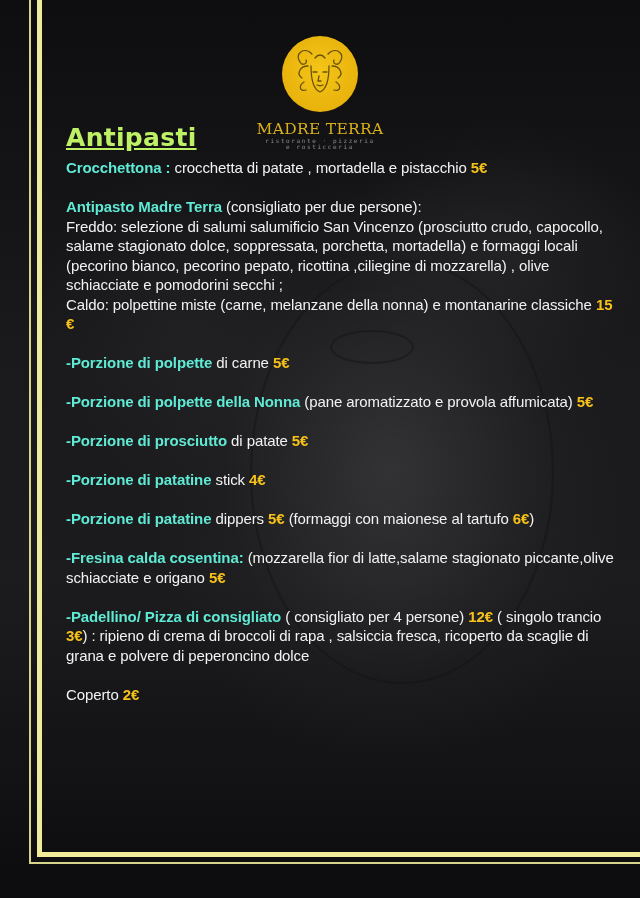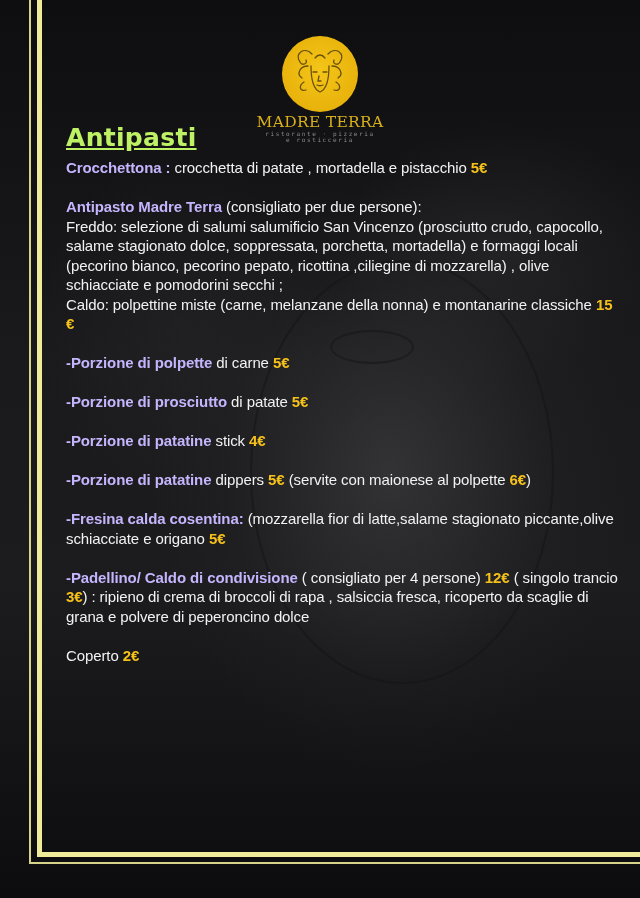--- a/index.html
+++ b/index.html
@@ -24,40 +24,40 @@
 
   .logo { position: absolute; left: 250px; top: 36px; width: 140px; text-align: center; }
   .logo-circle {
     width: 76px; height: 76px; border-radius: 50%; margin: 0 auto;
     background: radial-gradient(circle at 50% 45%, #f5c518, #e8b30c 70%, #c99a08);
     position: relative; overflow: hidden;
   }
   .logo-circle svg { position: absolute; left: 0; top: 0; }
   .logo-name {
     font-family: "DejaVu Serif", "Liberation Serif", serif;
-    color: #d9b11c; font-size: 15.5px; letter-spacing: 0.3px; margin-top: 1px; line-height: 18px;
+    color: #d9b11c; font-size: 15.5px; letter-spacing: 0.3px; margin-top: 8px; line-height: 18px;
   }
   .logo-sub {
     color: #8a8a8a; font-size: 6px; letter-spacing: 1.6px; line-height: 6px;
     font-family: "DejaVu Sans Mono", monospace;
   }
 
   .content {
     position: absolute; left: 66px; top: 122px; width: 556px;
     color: #f2f2f2; font-size: 15px; line-height: 19.5px;
     font-family: "Liberation Sans", sans-serif;
     letter-spacing: -0.1px;
   }
   .section-title {
     font-family: "DejaVu Sans", sans-serif;
     font-weight: bold; color: #bef264; font-size: 25px; line-height: 32px;
     margin: 0 0 4px 0; letter-spacing: 0.3px; text-decoration: underline;
   }
   .item { margin: 0 0 19.5px 0; }
-  .b { font-weight: bold; color: #c4b5fd; }
+  .b { font-weight: bold; color: #5eead4; }
   .p { font-weight: bold; color: #f6c21a; }
 </style>
 </head>
 <body>
 
 <div class="bg"></div>
 <div class="face-line" style="left:250px;top:260px;width:300px;height:420px;"></div>
 <div class="face-line" style="left:330px;top:330px;width:80px;height:30px;"></div>
 
 <div class="frame-inner-v"></div>
@@ -100,38 +100,41 @@
     <span class="b">Antipasto Madre Terra</span><span> (consigliato per due persone):</span><br>
     <span>Freddo: selezione di salumi salumificio San Vincenzo (prosciutto crudo, capocollo, salame stagionato dolce, soppressata, porchetta, mortadella) e formaggi locali (pecorino bianco, pecorino pepato, ricottina ,ciliegine di mozzarella) , olive schiacciate e pomodorini secchi ;</span><br>
     <span>Caldo: polpettine miste (carne, melanzane della nonna) e montanarine classiche </span><span class="p">15 €</span>
   </div>
 
   <div class="item">
     <span class="b">-Porzione di polpette</span><span> di carne </span><span class="p">5€</span>
   </div>
 
 
+  <div class="item">
+    <span class="b">-Porzione di polpette della Nonna</span><span> (pane aromatizzato e provola affumicata) </span><span class="p">5€</span>
+  </div>
 
   <div class="item">
     <span class="b">-Porzione di prosciutto</span><span> di patate </span><span class="p">5€</span>
   </div>
 
   <div class="item">
     <span class="b">-Porzione di patatine</span><span> stick </span><span class="p">4€</span>
   </div>
 
   <div class="item">
-    <span class="b">-Porzione di patatine</span><span> dippers </span><span class="p">5€</span><span> (servite con maionese al polpette </span><span class="p">6€</span><span>)</span>
+    <span class="b">-Porzione di patatine</span><span> dippers </span><span class="p">5€</span><span> (formaggi con maionese al tartufo </span><span class="p">6€</span><span>)</span>
   </div>
 
 
   <div class="item">
     <span class="b">-Fresina calda cosentina:</span><span> (mozzarella fior di latte,salame stagionato piccante,olive schiacciate e origano </span><span class="p">5€</span>
   </div>
 
   <div class="item">
-    <span class="b">-Padellino/ Caldo di condivisione</span><span> ( consigliato per 4 persone) </span><span class="p">12€</span><span> ( singolo trancio </span><span class="p">3€</span><span>) : ripieno di crema di broccoli di rapa , salsiccia fresca, ricoperto da scaglie di grana  e polvere di peperoncino dolce</span>
+    <span class="b">-Padellino/ Pizza di consigliato</span><span> ( consigliato per 4 persone) </span><span class="p">12€</span><span> ( singolo trancio </span><span class="p">3€</span><span>) : ripieno di crema di broccoli di rapa , salsiccia fresca, ricoperto da scaglie di grana  e polvere di peperoncino dolce</span>
   </div>
 
   <div class="item">
     <span>Coperto </span><span class="p">2€</span>
   </div>
 </div>
 
 </body></html>

